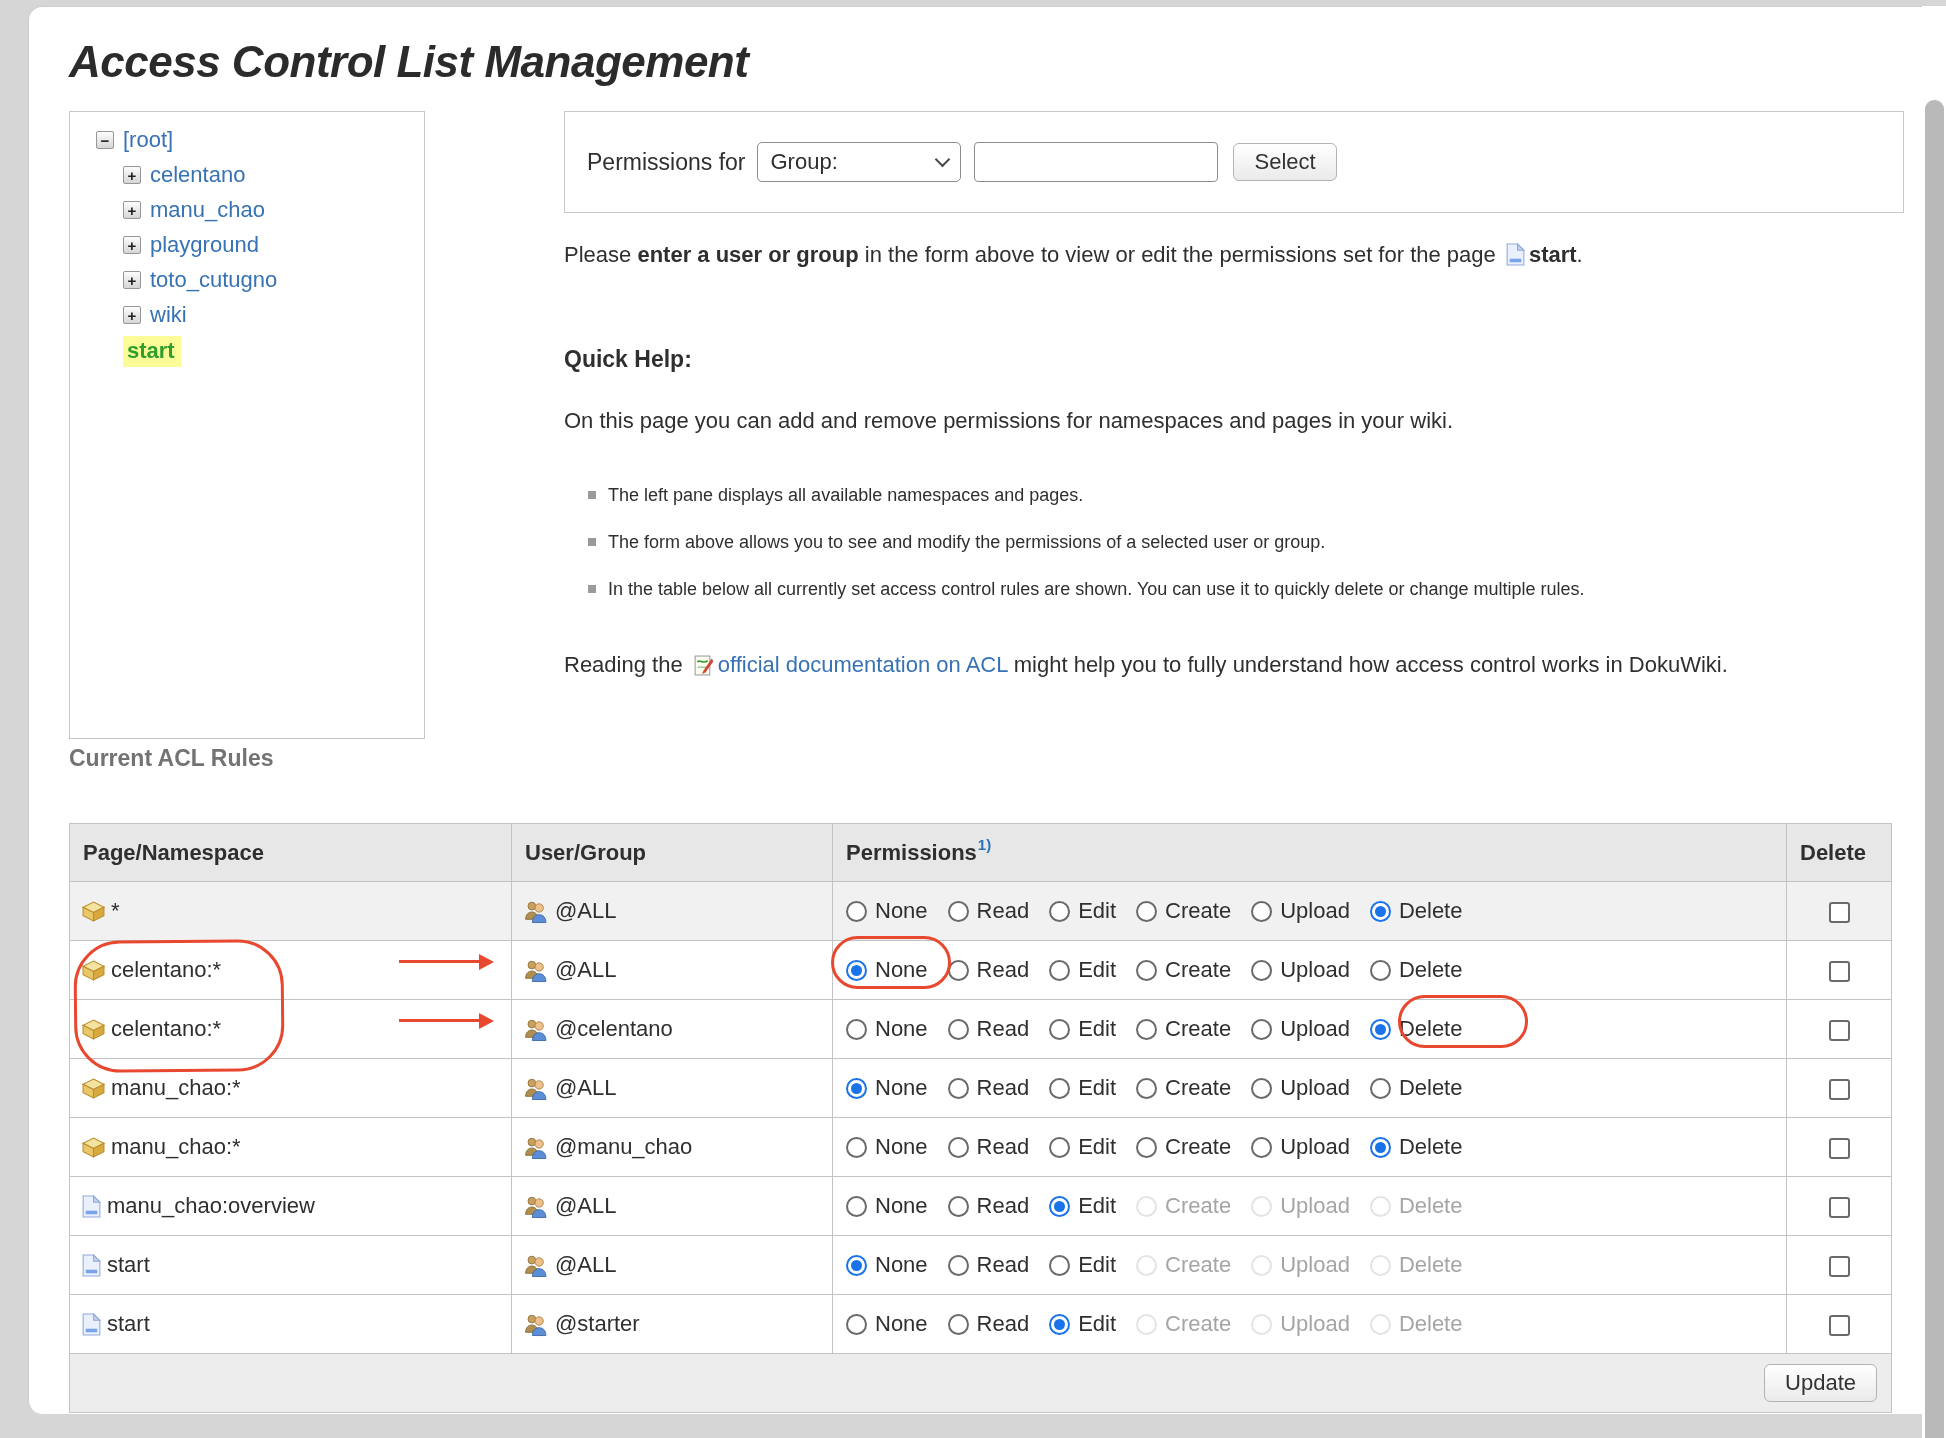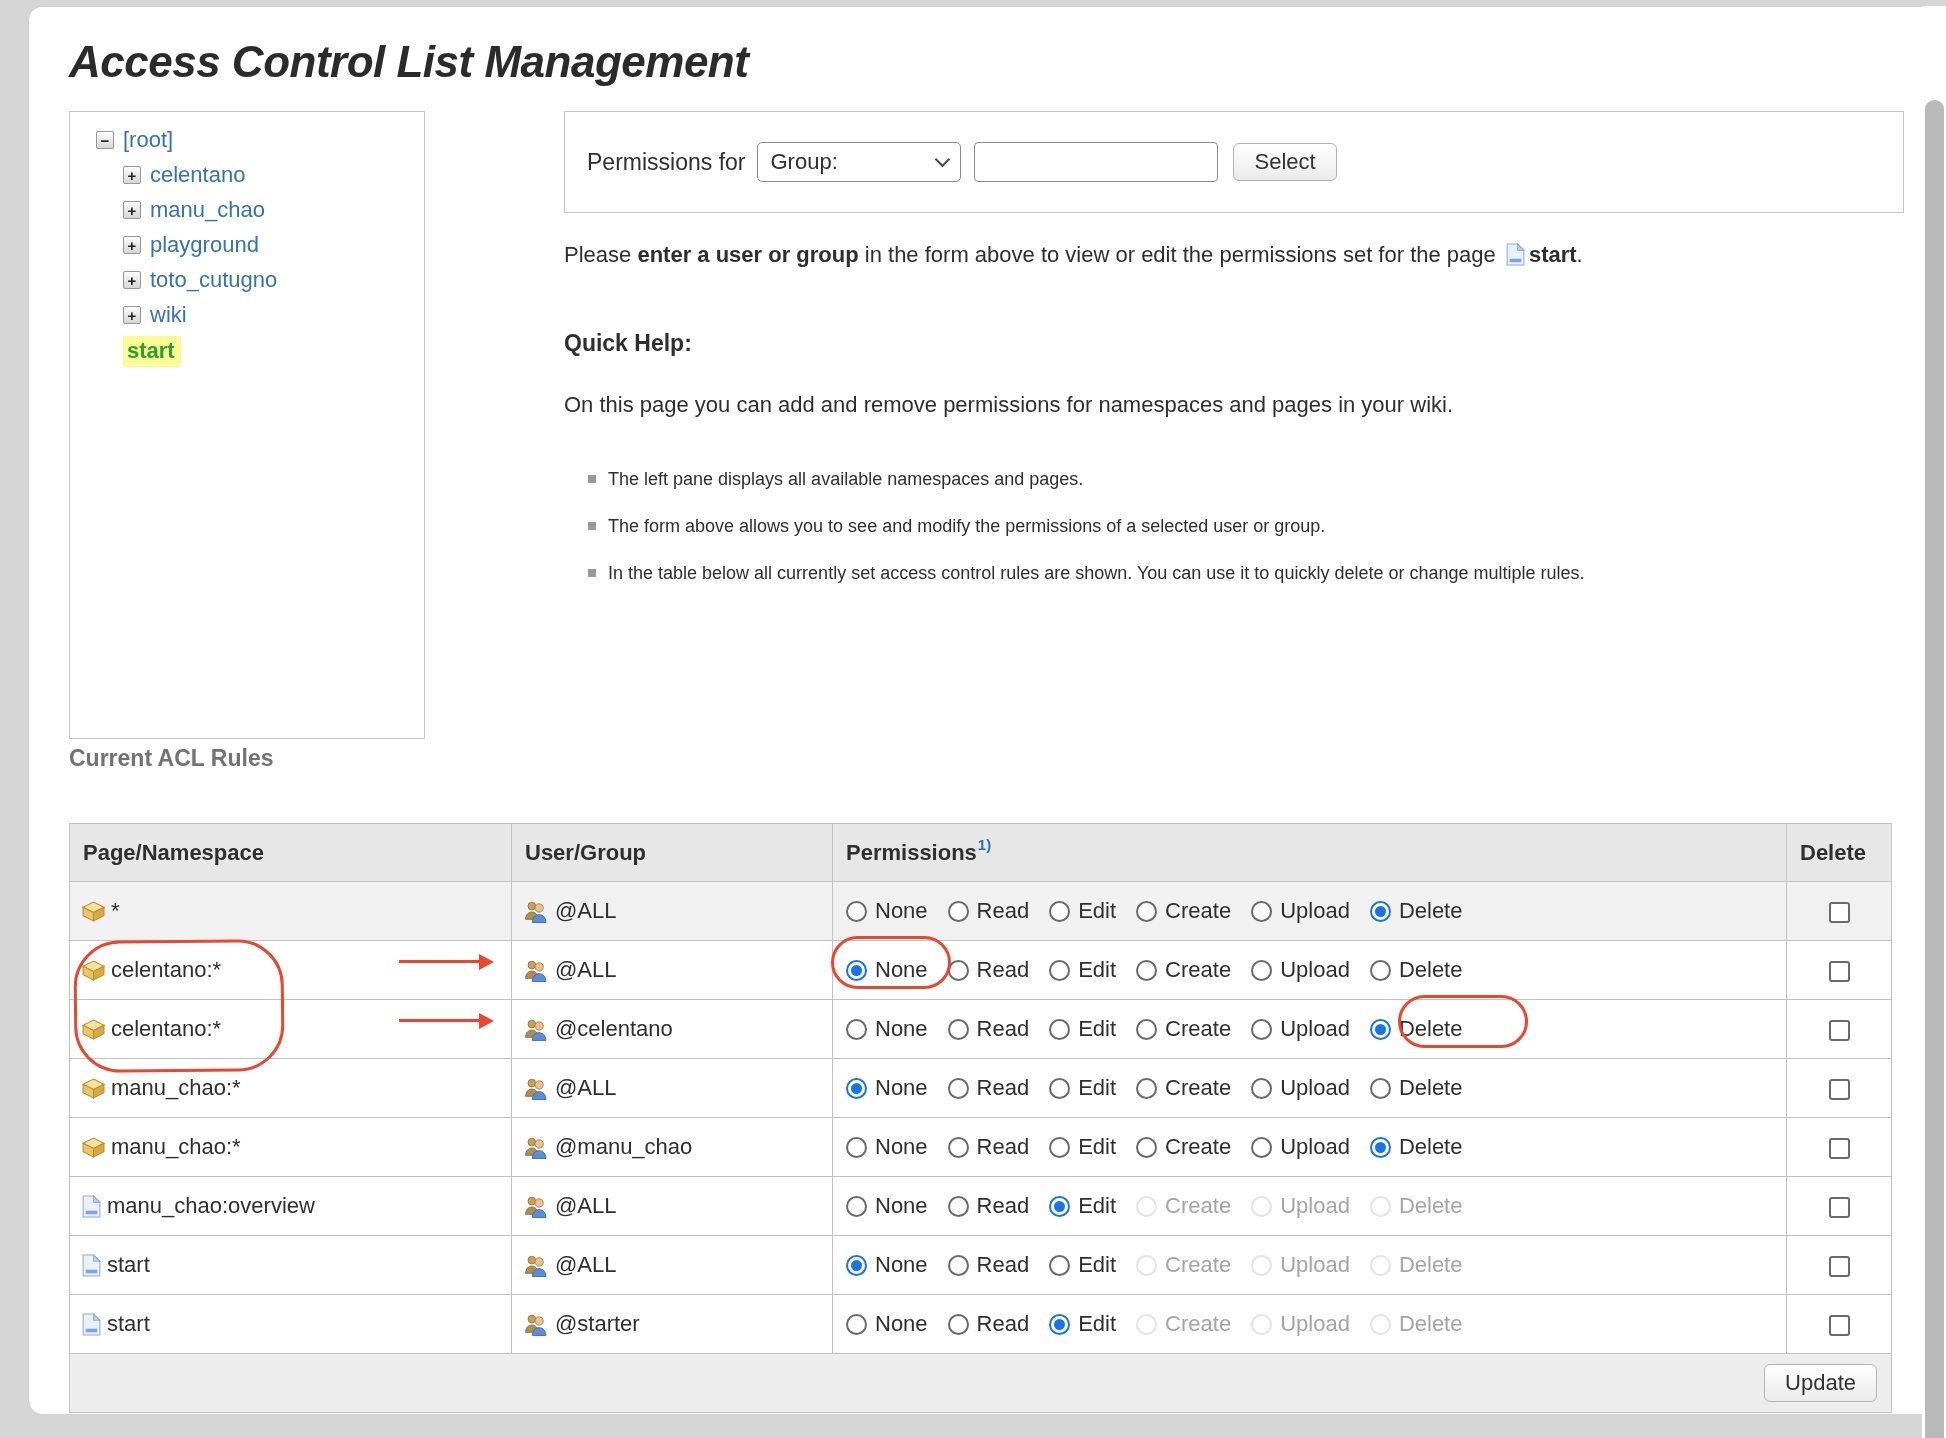--- a/index.html
+++ b/index.html
@@ -29,21 +29,21 @@
                 display:flex; align-items:center; justify-content:space-between; padding:0 12px; font-size:22px; cursor:default; }
   .chev { width:11px; height:11px; border-right:2px solid #4a4a4a; border-bottom:2px solid #4a4a4a; transform:rotate(45deg); margin-top:-5px; }
   .text-input { width:244px; height:40px; border:1px solid #8d8d8d; border-radius:4px; margin-left:13px; font-size:22px; padding:0 10px;
                 font-family:"Liberation Sans","DejaVu Sans",sans-serif; }
   .btn { font-size:22px; color:#333; background:linear-gradient(#ffffff,#eaeaea); border:1px solid #b3b3b3; border-radius:6px;
          padding:5px 20px; cursor:pointer; font-family:"Liberation Sans","DejaVu Sans",sans-serif; }
   .select-btn { margin-left:15px; }
 
   .para { font-size:22px; line-height:32px; }
   .intro { margin-top:26px; }
-  .qh-head { margin-top:52px; font-weight:bold; font-size:23px; }
+  .qh-head { margin-top:68px; font-weight:bold; font-size:23px; }
   .qh-body { margin-top:30px; }
   ul.qh-list { margin-top:42px; list-style:none; padding-left:24px; max-width:1120px; }
   ul.qh-list li { font-size:18px; line-height:33px; margin-bottom:14px; padding-left:20px; position:relative; }
   ul.qh-list li::before { content:""; position:absolute; left:0; top:12px; width:8px; height:8px; background:#9a9a9a; }
   .reading { margin-top:42px; line-height:34px; max-width:1180px; }
   .doc-link { color:#3772b4; text-decoration:none; cursor:pointer; }
   .inline-icon { display:inline-block; vertical-align:-4px; margin:0 4px; }
 
   
   .acl-heading { position:absolute; left:40px; top:738px; font-size:23px; font-weight:bold; color:#737373; }
@@ -148,20 +148,28 @@
 
     <p class="para qh-head">Quick Help:</p>
     <p class="para qh-body">On this page you can add and remove permissions for namespaces and pages in your wiki.</p>
 
     <ul class="qh-list" id="qh-list">
         <li>The left pane displays all available namespaces and pages.</li>
         <li>The form above allows you to see and modify the permissions of a selected user or group.</li>
         <li>In the table below all currently set access control rules are shown. You can use it to quickly delete or change multiple rules.</li>
       </ul>
 
+    <p class="para reading">
+      <span>Reading the </span><span class="inline-icon"><svg width="21" height="21" viewBox="0 0 20 20">
+            <rect x="2" y="1" width="14" height="18" fill="#fdfdf2" stroke="#9a9a9a"></rect>
+            <path d="M4 6.5c3-2.2 6 2 10-1" stroke="#3f9c3f" stroke-width="1.7" fill="none"></path>
+            <path d="M4.5 12c3-2 5.5 1.2 9.5-1" stroke="#93c493" stroke-width="1.3" fill="none"></path>
+            <path d="M18 3.2 10.2 14.5l-1.7 3.6 3.4-1.5 7.4-10.5z" fill="#cc4a33"></path>
+          </svg></span><a class="doc-link">official documentation on ACL</a><span> might help you to fully understand how access control works in DokuWiki.</span>
+    </p>
   </div>
 
   <h2 class="acl-heading">Current ACL Rules</h2>
 
   <table class="acl">
     <colgroup>
         <col style="width:442px">
         <col style="width:321px">
         <col style="width:954px">
         <col style="width:105px">

